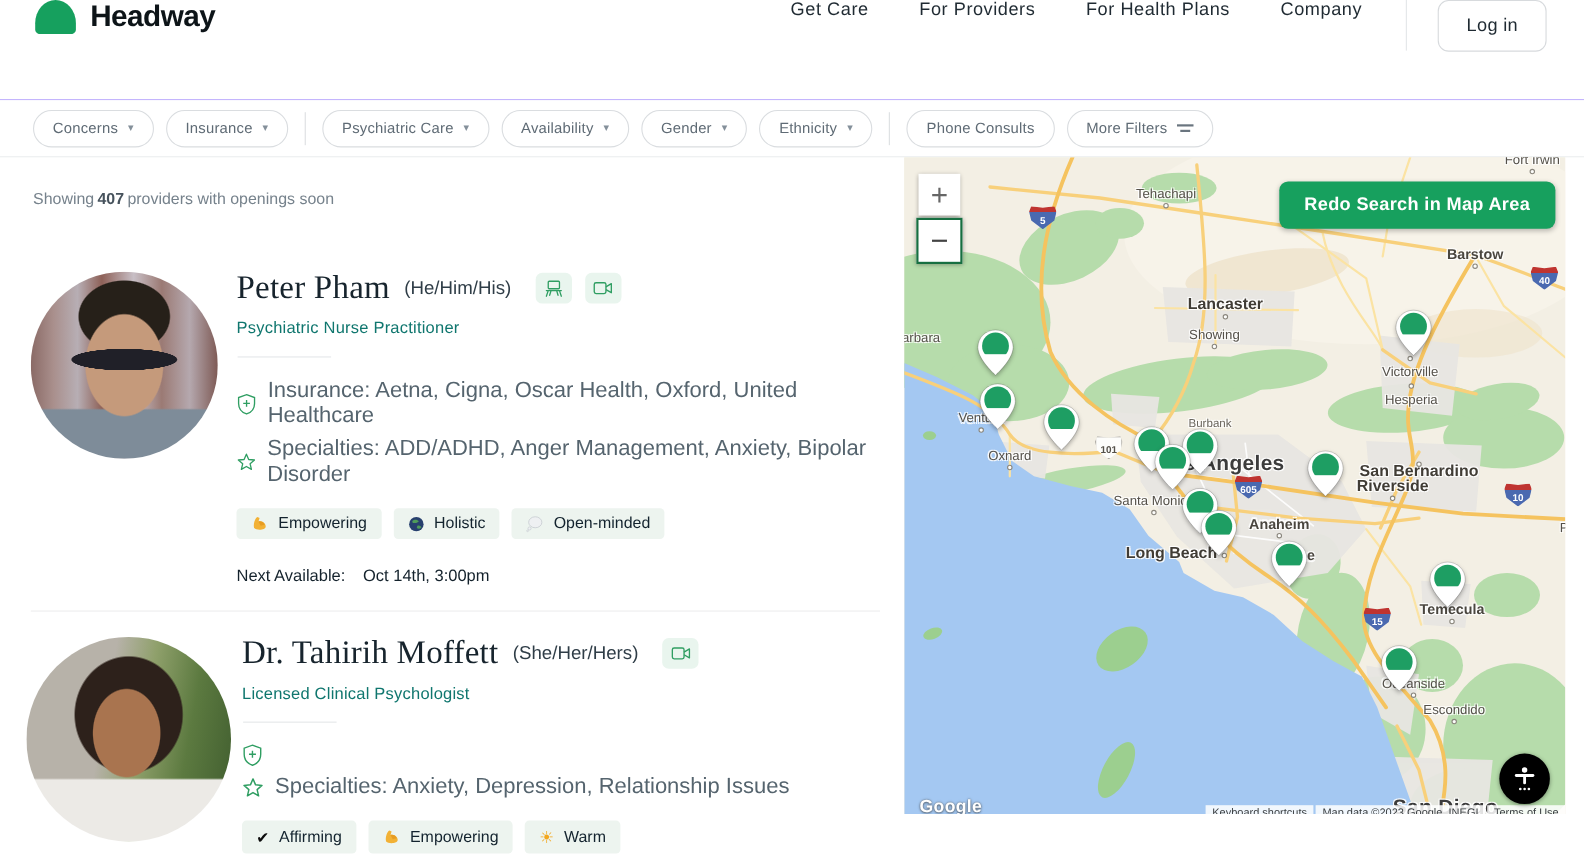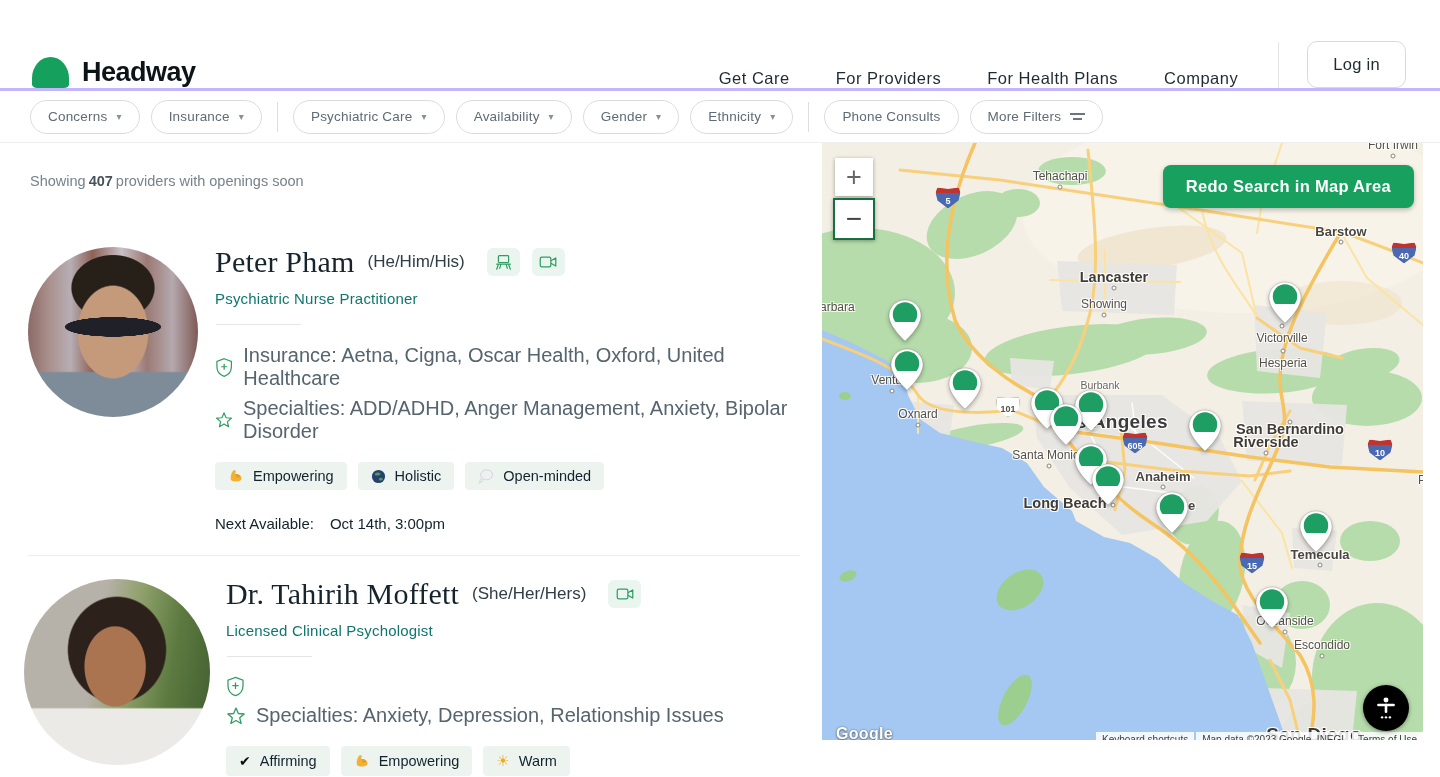--- a/index.html
+++ b/index.html
@@ -1,20 +1,20 @@
 <!DOCTYPE html>
 <html><head>
 <meta charset="utf-8">
 <style>
   * { margin:0; padding:0; box-sizing:border-box; }
   html,body { background:#fff; }
   body { width:1440px; height:777px; overflow:hidden; font-family:"Liberation Sans","DejaVu Sans",sans-serif; color:#1f2a32; position:relative; }
 
   
-  .topbar { height:91px; display:flex; align-items:flex-end; padding:0 34px 0 32px; border-bottom:3px solid #c4b5fd; background:#fff; }
+  .topbar { height:91px; display:flex; align-items:flex-start; padding:0 34px 0 32px; border-bottom:1px solid #c4b5fd; background:#fff; }
   .brand { display:flex; align-items:center; gap:13px; }
   .logo-mark { width:37px; height:31px; background:#16a05e; border-radius:50% 50% 14% 14% / 68% 68% 12% 12%; }
   .brand-name { font-size:27px; font-weight:700; color:#0d1418; letter-spacing:-0.5px; }
   .main-nav { margin-left:auto; display:flex; align-items:center; gap:46px; }
   .main-nav a { text-decoration:none; color:#1f2a32; font-size:16.5px; letter-spacing:0.5px; cursor:pointer; }
   .nav-divider { width:1px; height:46px; background:#e3e6e8; margin:0 28px 0 40px; }
   .login-btn { background:#fff; border:1px solid #d7dadd; border-radius:10px; padding:13px 25px; font-size:16.5px; letter-spacing:0.3px; color:#1f2a32; cursor:pointer; font-family:inherit; }
 
   
   .filterbar { height:52px; display:flex; align-items:center; gap:11px; padding:0 30px; border-bottom:1px solid #eceeef; }
@@ -24,21 +24,21 @@
   .mf-icon { width:15px; height:10px; position:relative; display:inline-block; }
   .mf-icon::before { content:""; position:absolute; left:0; right:0; top:1px; height:2px; background:#6a757f; }
   .mf-icon::after { content:""; position:absolute; left:3px; right:3px; top:6px; height:2px; background:#6a757f; }
 
   
   .list { position:absolute; left:0; top:144px; width:806px; height:633px; overflow:hidden; }
   .results-line { padding:29px 0 0 30px; font-size:14.5px; color:#76828c; }
   .results-line .cnt { font-weight:700; color:#46525c; margin:0 3px; }
   .card { display:flex; align-items:flex-start; }
   .card-1 { margin-top:58px; padding-left:28px; gap:17px; }
-  .card-2 { margin-top:23px; padding-left:24px; gap:16px; }
+  .card-2 { margin-top:23px; padding-left:24px; gap:10px; }
   .avatar { border-radius:50%; flex:0 0 auto; }
   .avatar-1 { width:170px; height:170px;
     background:
       radial-gradient(ellipse 54px 11px at 50% 47%, #202028 88%, rgba(0,0,0,0) 90%),
       radial-gradient(ellipse 58px 76px at 50% 50%, #c59a7b 60%, rgba(0,0,0,0) 62%),
       radial-gradient(ellipse 66px 52px at 50% 24%, #262019 62%, rgba(0,0,0,0) 64%),
       linear-gradient(0deg, #7e8c99 0 26%, rgba(0,0,0,0) 27%),
       linear-gradient(90deg,#8a6a66 0%,#a98f8c 12%,#b7aeb4 25%,#8e6158 38%,#c8bfc6 55%,#9b7a74 70%,#b5a8ae 85%,#7e5a55 100%); }
   .avatar-2 { width:186px; height:186px;
     background:

